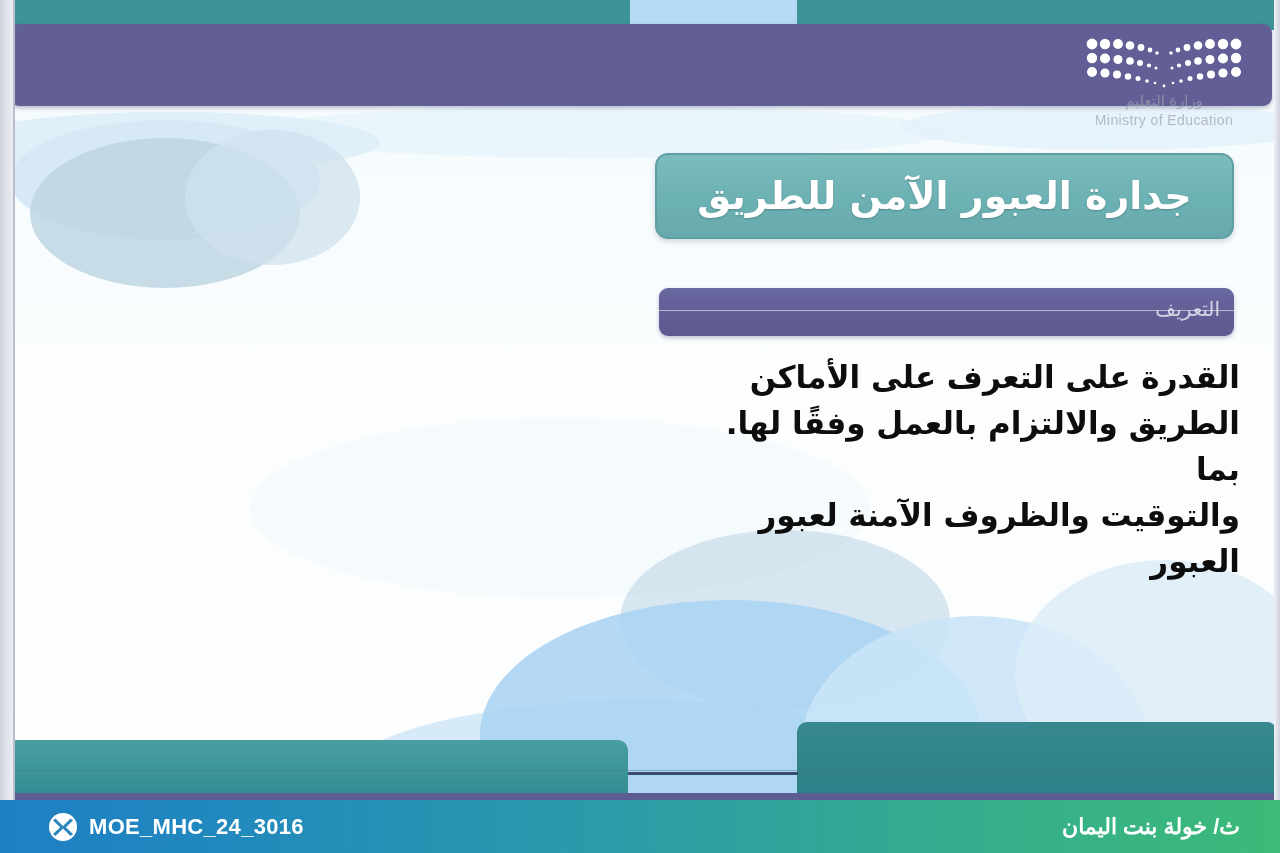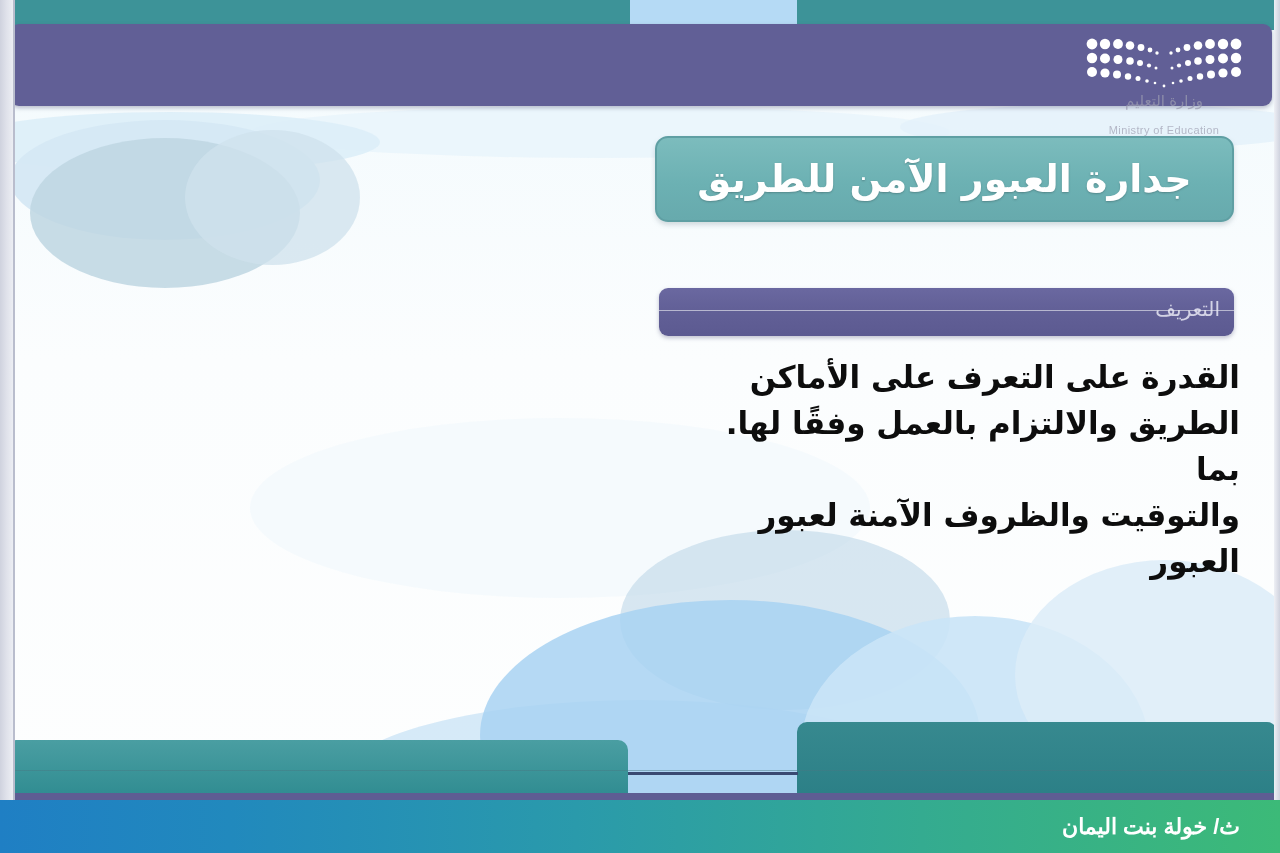--- a/index.html
+++ b/index.html
@@ -143,31 +143,31 @@
   .logo-mark { width: 172px; height: 60px; display: block; }
   .logo-ar {
     font-size: 15px;
     letter-spacing: 2px;
     color: #9a9bb0;
     font-weight: normal;
     direction: rtl;
     opacity: .75;
   }
   .logo-en {
-    font-size: 11px;
+    font-size: 14px;
     color: #a3a4b6;
     letter-spacing: .4px;
-    margin-top: 14px;
+    margin-top: 2px;
     opacity: .75;
   }
 
   
   .title-box {
     position: absolute;
-    right: 46px; top: 136px;
+    right: 46px; top: 153px;
     width: 575px; height: 82px;
     background: linear-gradient(180deg, #7cbcbd 0%, #6cb1b3 55%, #67aaad 100%);
     border: 2px solid #5f9fa3;
     border-radius: 13px;
     box-shadow: 0 3px 5px rgba(120,140,150,0.30);
     display: flex;
     align-items: center;
     justify-content: center;
     z-index: 8;
   }
@@ -355,16 +355,23 @@
   </div>
 
   <div class="body-text" id="body-text">
       <div>القدرة على التعرف على الأماكن</div>
       <div>الطريق والالتزام بالعمل وفقًا لها. بما</div>
       <div>والتوقيت والظروف الآمنة لعبور</div>
       <div>العبور</div>
     </div>
 
   <div class="footer">
+    <div class="footer-left">
+      <svg class="x-badge" viewBox="0 0 30 30">
+        <circle cx="15" cy="15" r="14" fill="#ffffff"></circle>
+        <path d="M7.5 6.5 L15 14 L22.5 6.5 L25 8.5 L17.8 15.2 L25 22 L22.5 24 L15 16.4 L7.5 24 L5 22 L12.2 15.2 L5 8.5 Z" fill="#2b86c0"></path>
+      </svg>
+      <span class="footer-code">MOE_MHC_24_3016</span>
+    </div>
     <div class="footer-right">ث/ خولة بنت اليمان</div>
   </div>
 
 </div>
 
 </body></html>

